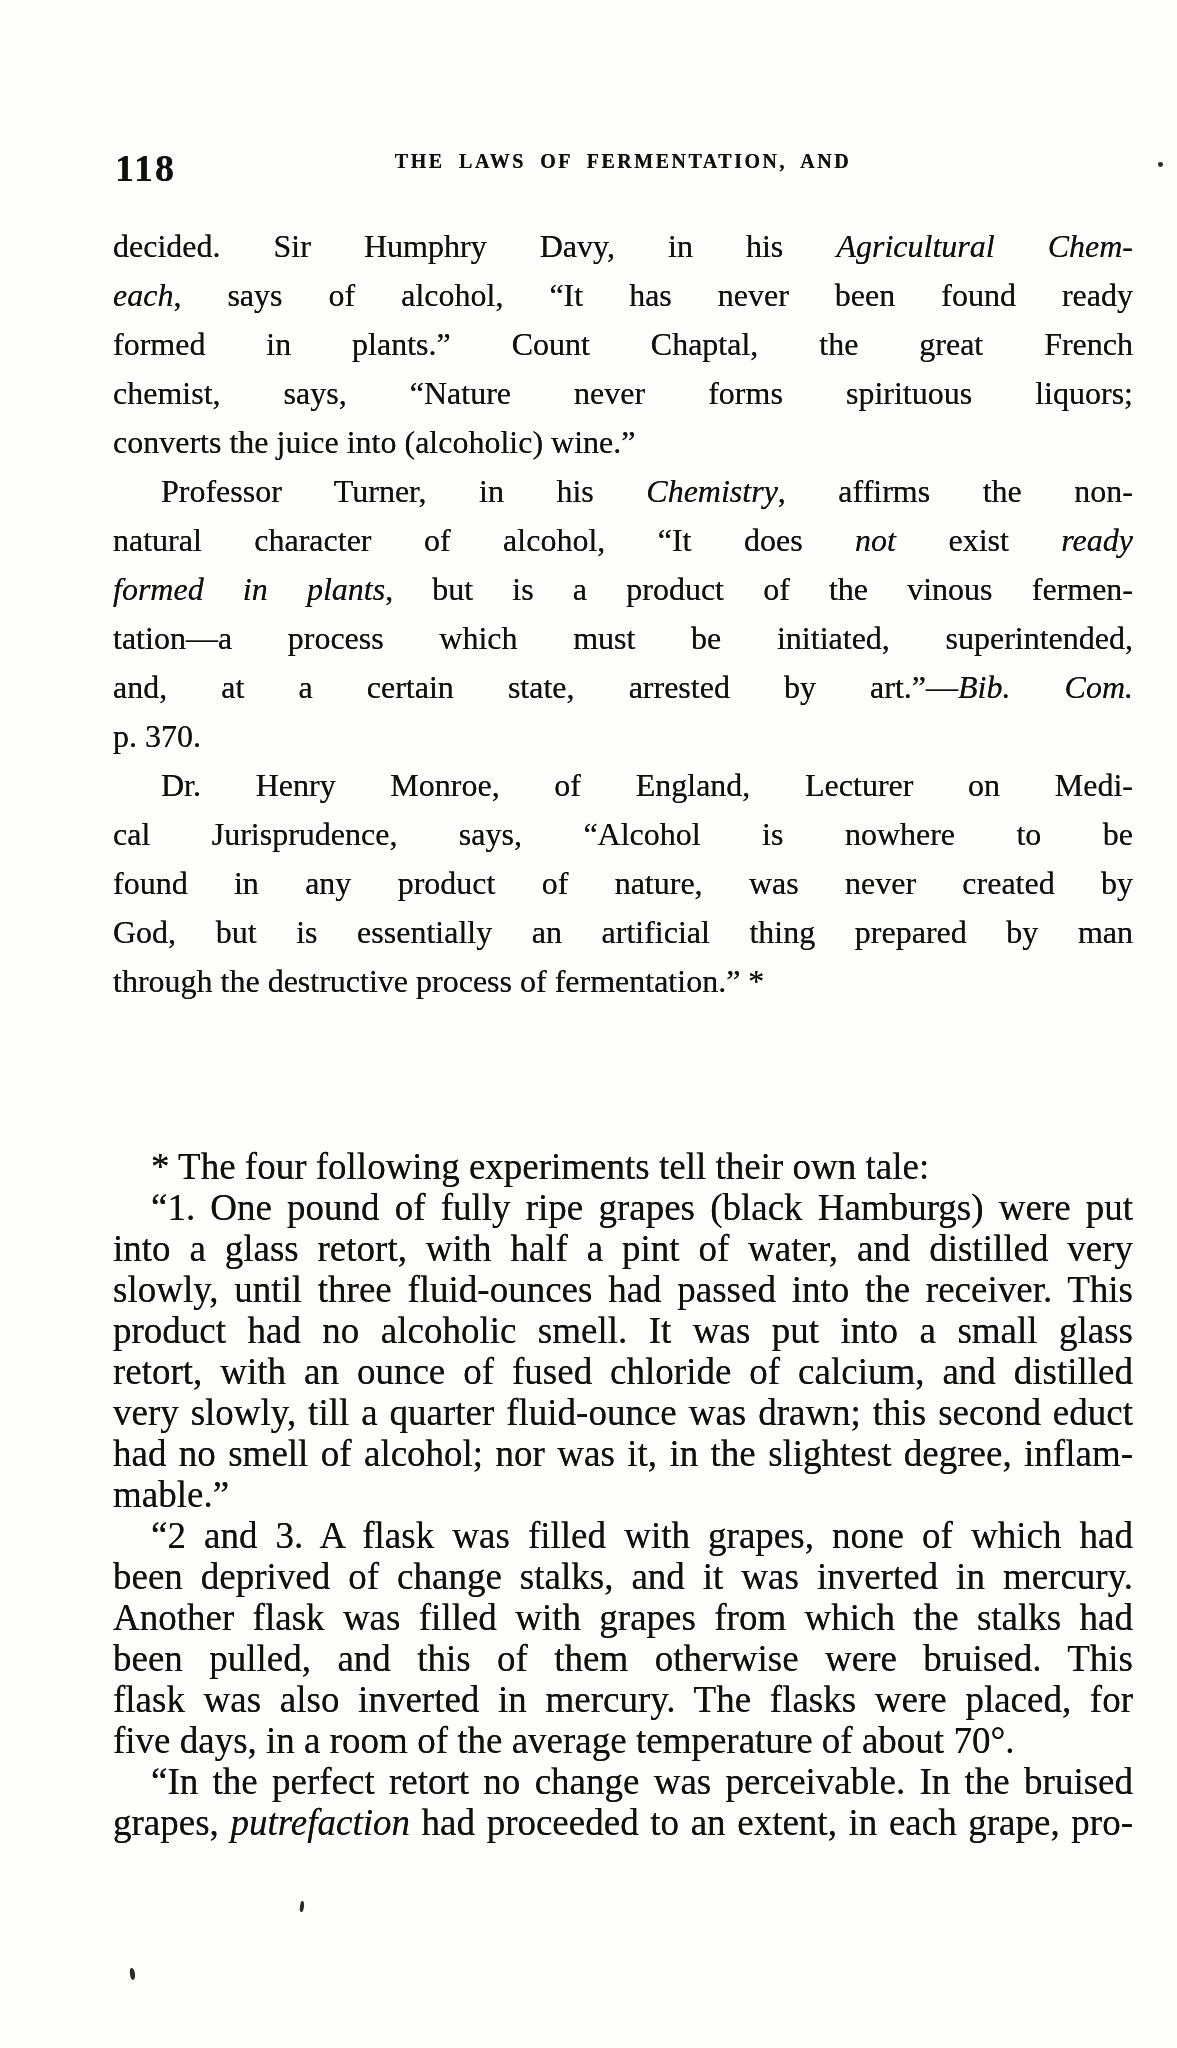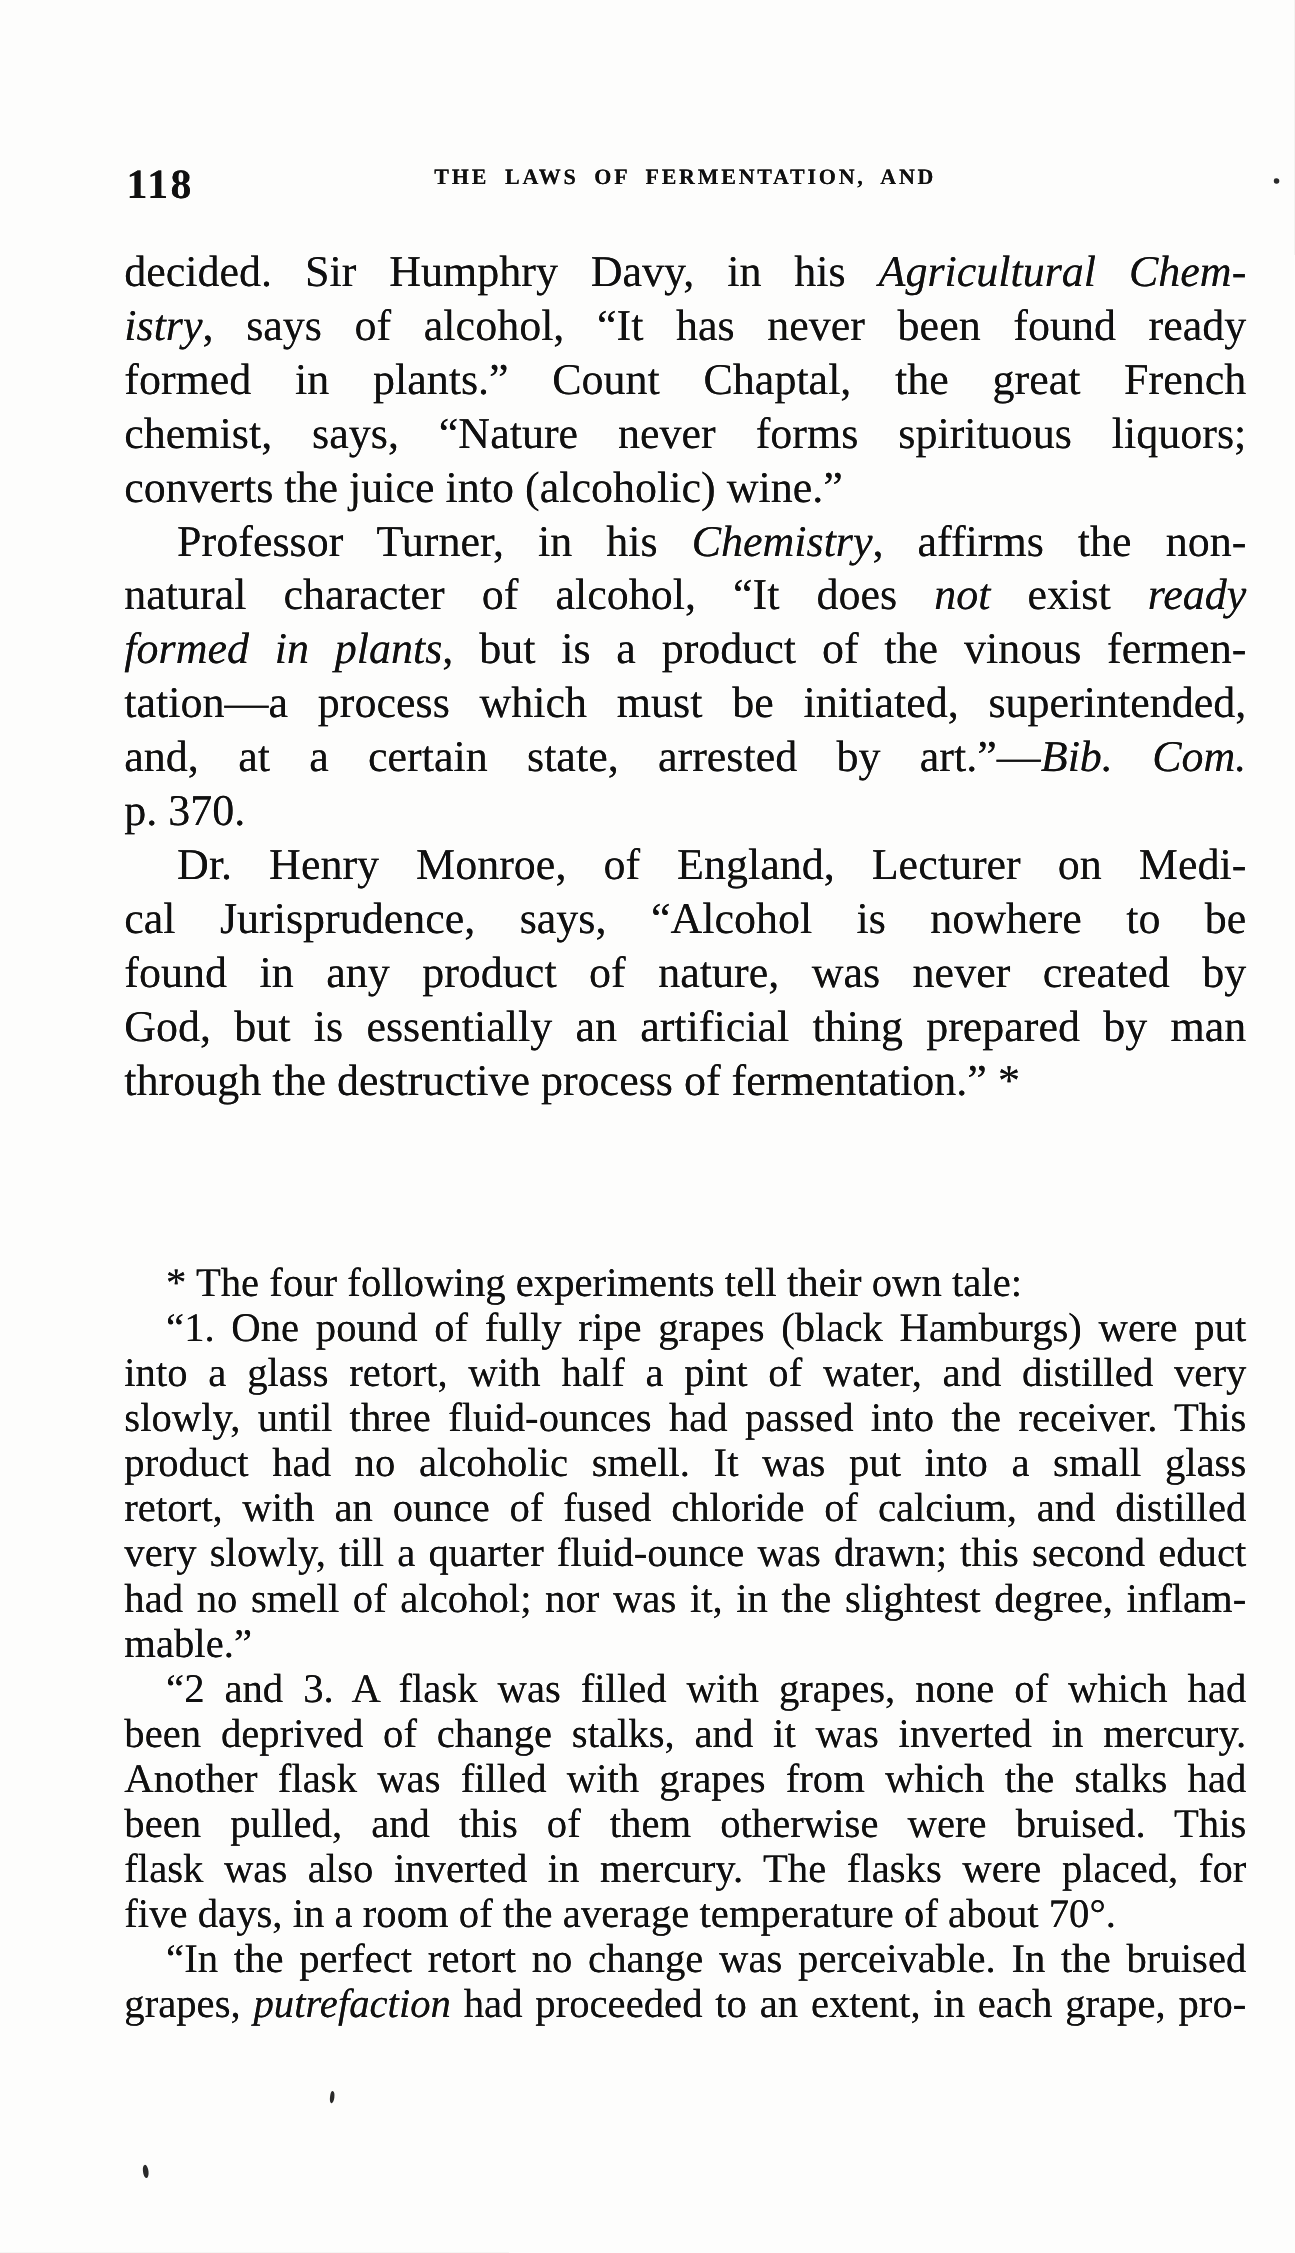--- a/index.html
+++ b/index.html
@@ -22,21 +22,21 @@
   }
   .running-title{
     display:block;text-align:center;
     font-size:20px;font-weight:bold;
     letter-spacing:2.5px;word-spacing:7px;
     padding-top:6px;
   }
   
   .body-text{
     position:absolute;top:222px;left:113px;width:1020px;
-    font-size:40px;line-height:49px;
+    font-size:32px;line-height:49px;
   }
   .body-text .para.indent .line:first-child{text-indent:48px;}
   
   .footnote{
     position:absolute;top:1146px;left:113px;width:1020px;
     font-size:37px;line-height:41px;
   }
   .footnote .para.indent .line:first-child{text-indent:38px;}
   
   .line{min-height:1em;}
@@ -54,21 +54,21 @@
 <div class="page">
 
   <header class="running-header">
     <span class="page-number">118</span>
     <span class="running-title">THE LAWS OF FERMENTATION, AND</span>
   </header>
 
   <main class="body-text">
       <div class="para">
         <div class="line just"><span>decided.  Sir Humphry Davy, in his </span><em>Agricultural Chem-</em></div>
-        <div class="line just"><em>istry</em><span>, says of alcohol, “It has never been found ready</span></div>
+        <div class="line just"><em>each</em><span>, says of alcohol, “It has never been found ready</span></div>
         <div class="line just"><span>formed in plants.”  Count Chaptal, the great French</span></div>
         <div class="line just"><span>chemist, says, “Nature never forms spirituous liquors;</span></div>
         <div class="line"><span>converts the juice into (alcoholic) wine.”</span></div>
       </div>
       <div class="para indent">
         <div class="line just"><span>Professor Turner, in his </span><em>Chemistry</em><span>, affirms the non-</span></div>
         <div class="line just"><span>natural character of alcohol, “It does </span><em>not</em><span> exist </span><em>ready</em></div>
         <div class="line just"><em>formed in plants</em><span>, but is a product of the vinous fermen-</span></div>
         <div class="line just"><span>tation—a process which must be initiated, superintended,</span></div>
         <div class="line just"><span>and, at a certain state, arrested by art.”—</span><em>Bib. Com.</em></div>

